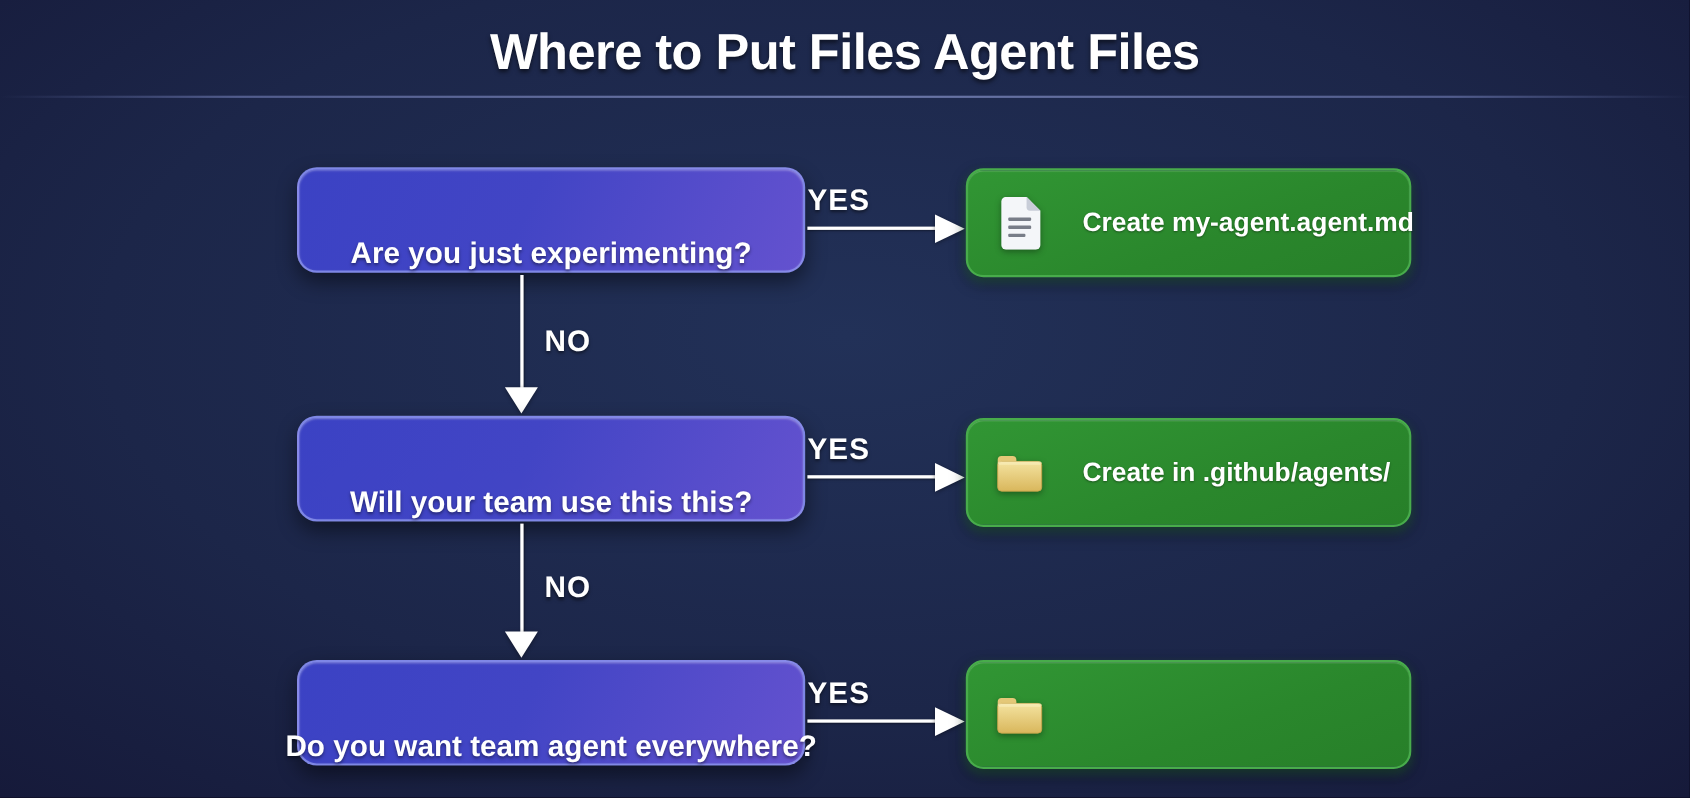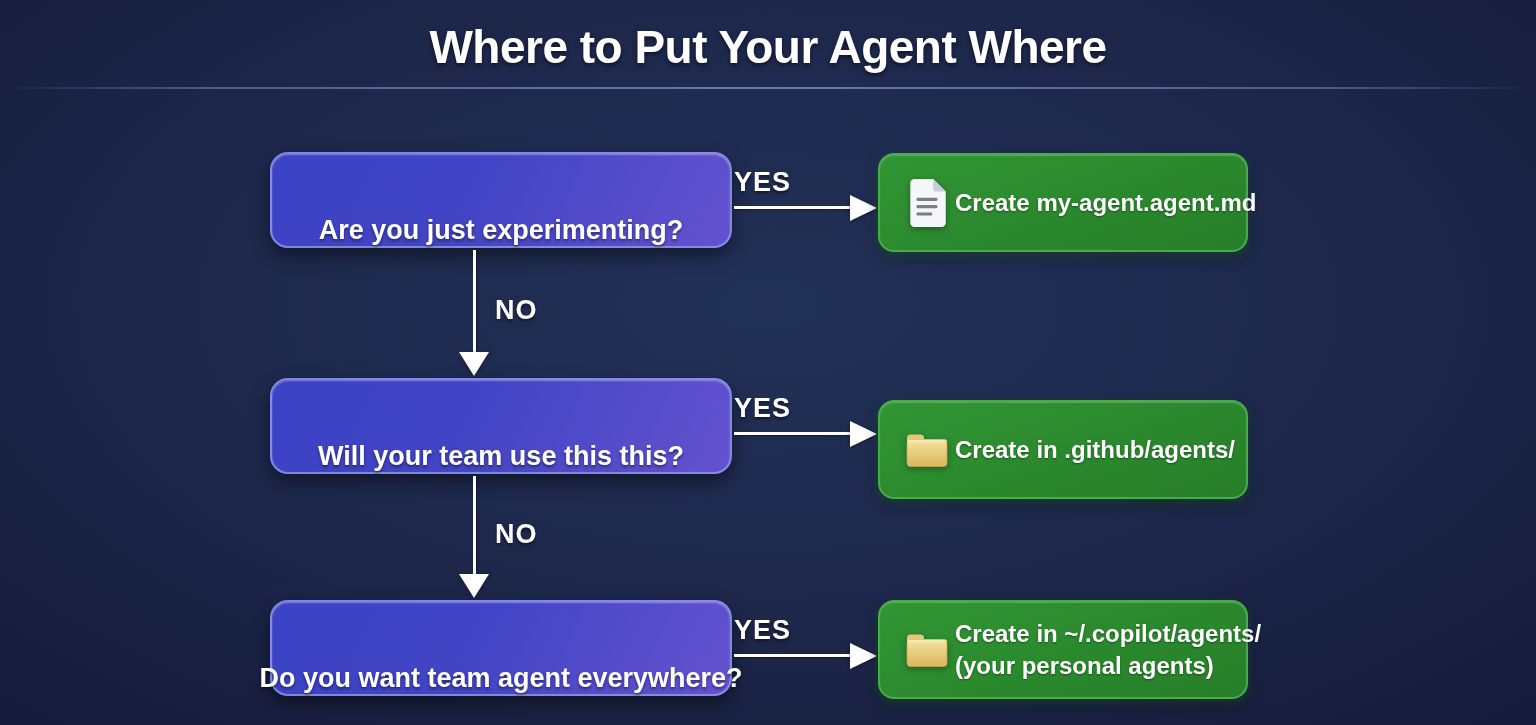--- a/index.html
+++ b/index.html
@@ -33,28 +33,28 @@
     box-shadow:0 8px 18px rgba(0,0,0,.45), inset 0 1px 2px rgba(255,255,255,.35);
     display:flex;align-items:flex-end;justify-content:center;
   }
   .qbox span{
     color:#fff;font-size:27px;font-weight:bold;
     text-shadow:0 2px 3px rgba(0,0,0,.45);
     white-space:nowrap;
   }
   
   .gbox{
-    position:absolute;left:878px;width:370px;height:99px;
+    position:absolute;left:878px;width:405px;height:99px;
     border-radius:16px;
     background:linear-gradient(160deg,#319634 0%,#2a872c 60%,#277f29 100%);
     border:2px solid #48ac4b;
     box-sizing:border-box;
     box-shadow:0 6px 14px rgba(0,0,0,.4), 0 4px 9px rgba(60,190,70,.30), inset 0 1px 1px rgba(255,255,255,.22);
     display:flex;align-items:center;
-    padding-left:24px;gap:5px;
+    padding-left:24px;gap:34px;
   }
   .gbox .gtext{color:#fff;font-size:24px;font-weight:bold;line-height:32px;
     text-shadow:0 1px 2px rgba(0,0,0,.4);white-space:nowrap;}
   .gicon{width:46px;height:48px;flex:0 0 auto;display:flex;align-items:center;
     filter:drop-shadow(0 2px 3px rgba(0,0,0,.35));}
   
   .yes-arrow{position:absolute;left:734px;width:143px;height:96px;}
   .yes-arrow .label{
     position:absolute;top:15px;left:0;width:86%;text-align:left;
     color:#fff;font-size:27px;font-weight:bold;letter-spacing:1px;
@@ -72,31 +72,31 @@
   .no-arrow .head{position:absolute;bottom:0;left:0;width:0;height:0;
     border-left:15px solid transparent;border-right:15px solid transparent;border-top:24px solid #fff;
     filter:drop-shadow(0 1px 2px rgba(0,0,0,.4));}
   .no-arrow .label{
     position:absolute;left:36px;top:50%;transform:translateY(-58%);
     color:#fff;font-size:27px;font-weight:bold;letter-spacing:1px;
     text-shadow:0 2px 3px rgba(0,0,0,.5);
   }
   
   .r1 .qbox{top:152px}.r1 .gbox{top:153px}.r1 .yes-arrow{top:152px}
-  .r2 .qbox{top:378px}.r2 .gbox{top:400px}.r2 .yes-arrow{top:378px}
+  .r2 .qbox{top:378px}.r2 .gbox{top:380px}.r2 .yes-arrow{top:378px}
   .r3 .qbox{top:600px}.r3 .gbox{top:600px}.r3 .yes-arrow{top:600px}
   .na1{top:250px;height:126px}
   .na2{top:476px;height:122px}
 </style>
 </head>
 <body>
 
 <div class="stage">
 
-  <h1 class="title">Where to Put Your Agent Where</h1>
+  <h1 class="title">Where to Put Files Agent Files</h1>
   <div class="title-divider"></div>
 
   <div class="row r1">
     <div class="qbox">
       <span>Are you just experimenting?</span>
     </div>
     <div class="yes-arrow">
       <span class="label">YES</span>
       <div class="line"></div>
       <div class="head"></div>
@@ -174,20 +174,16 @@
             <linearGradient id="fg2" x1="0" y1="0" x2="0" y2="1">
               <stop offset="0" stop-color="#f4e3a0"></stop>
                 <stop offset="1" stop-color="#d9b75c"></stop>
             </linearGradient>
           </defs>
           <path d="M3 8 a3.5 3.5 0 0 1 3.5-3.5 h10 a3.5 3.5 0 0 1 3.5 3.5 v5 h-17 z" fill="#e4c878"></path>
           <rect x="3" y="9.5" width="40" height="27" rx="3.5" fill="url(#fg2)" stroke="#caa64b" stroke-width="0.8"></rect>
           <rect x="3" y="9.5" width="40" height="3" rx="1.5" fill="#f8ecb9" opacity="0.7"></rect>
         </svg>
       </span>
-      <div class="gtext">
-        <div>Create in ~/.copilot/agents/</div>
-        <div>(your personal agents)</div>
-      </div>
     </div>
   </div>
 
 </div>
 
 </body></html>

